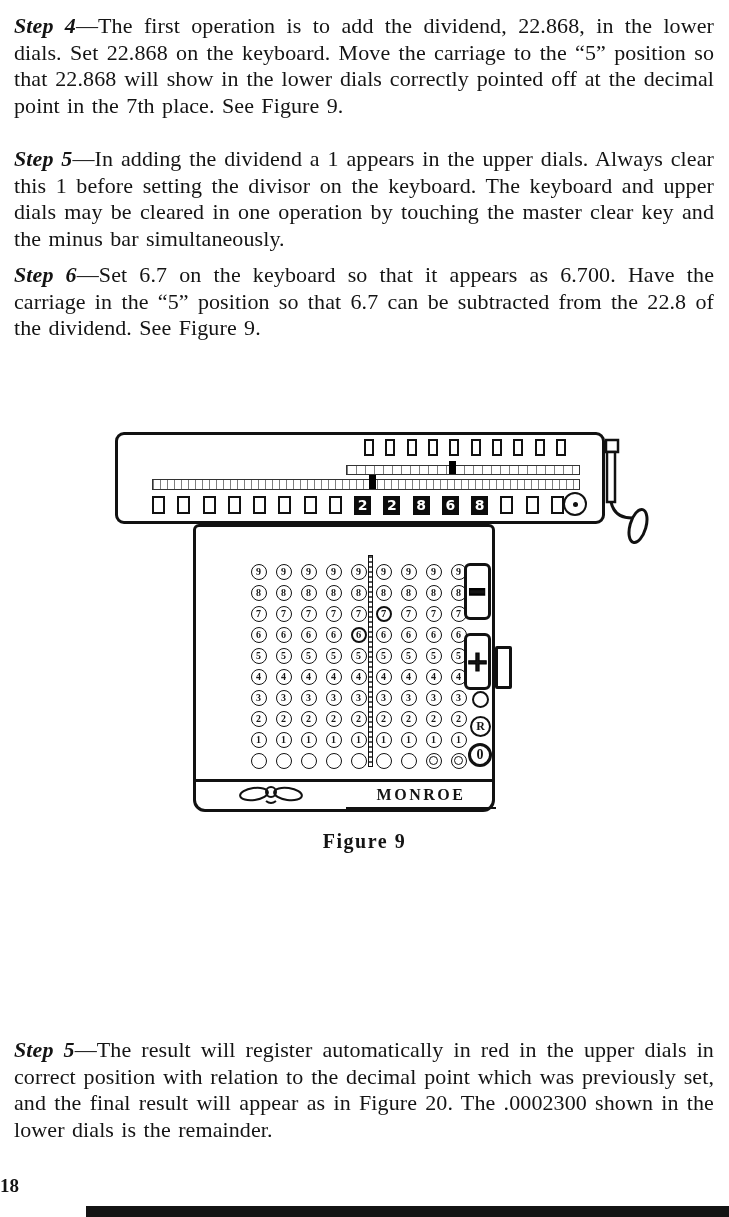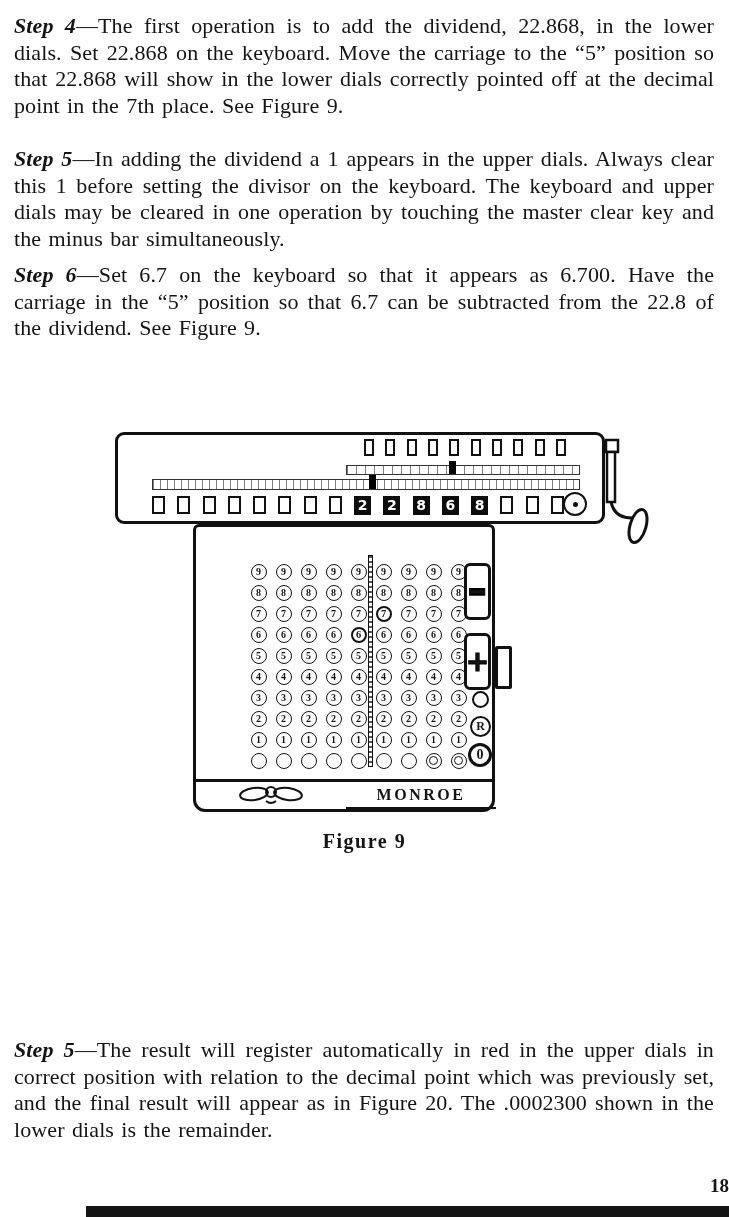--- a/index.html
+++ b/index.html
@@ -3,21 +3,21 @@
 <meta charset="utf-8">
 <style>
   html,body{margin:0;padding:0;background:#ffffff;}
   .page{position:relative;width:729px;height:1217px;background:#ffffff;font-family:"Liberation Serif",serif;color:#141414;overflow:hidden;}
 
   
   .para{position:absolute;left:14px;width:700px;margin:0;font-size:22px;line-height:26.5px;text-align:justify;letter-spacing:.1px;word-spacing:.08em;}
   .para .lead{font-style:italic;font-weight:bold;}
   .p1{top:13px}.p2{top:146px}.p3{top:262px}.p4{top:933px}.p5{top:1037px}
   .caption{position:absolute;top:830px;left:0;width:729px;text-align:center;font-weight:bold;font-size:20px;letter-spacing:1.5px;}
-  .page-number{position:absolute;top:1175px;left:0;width:729px;text-align:right;font-weight:bold;font-size:19px;}
+  .page-number{position:absolute;top:1175px;left:0;width:729px;text-align:left;font-weight:bold;font-size:19px;}
   .scan-bar{position:absolute;left:86px;top:1206px;width:643px;height:11px;background:#141414;}
 
   
   .machine{position:absolute;left:113px;top:430px;width:560px;height:390px;}
   .machine *{box-sizing:border-box;}
   .body-unit{position:absolute;left:80px;top:94px;width:302px;height:288px;border:3px solid #111;border-radius:6px 6px 12px 12px;background:#fff;}
   .carriage{position:absolute;left:2px;top:2px;width:490px;height:92px;border:3px solid #111;border-radius:9px;background:#fff;}
   .upper-dials{position:absolute;left:246px;top:4px;width:202px;height:18px;display:flex;justify-content:space-between;}
   .upper-window{width:10px;height:17px;border:2px solid #111;background:#fff;}
   .scale-short{position:absolute;left:228px;top:30px;width:234px;height:10px;border:1.5px solid #333;background:repeating-linear-gradient(90deg,rgba(0,0,0,.5) 0 1px,transparent 1px 9px);}

